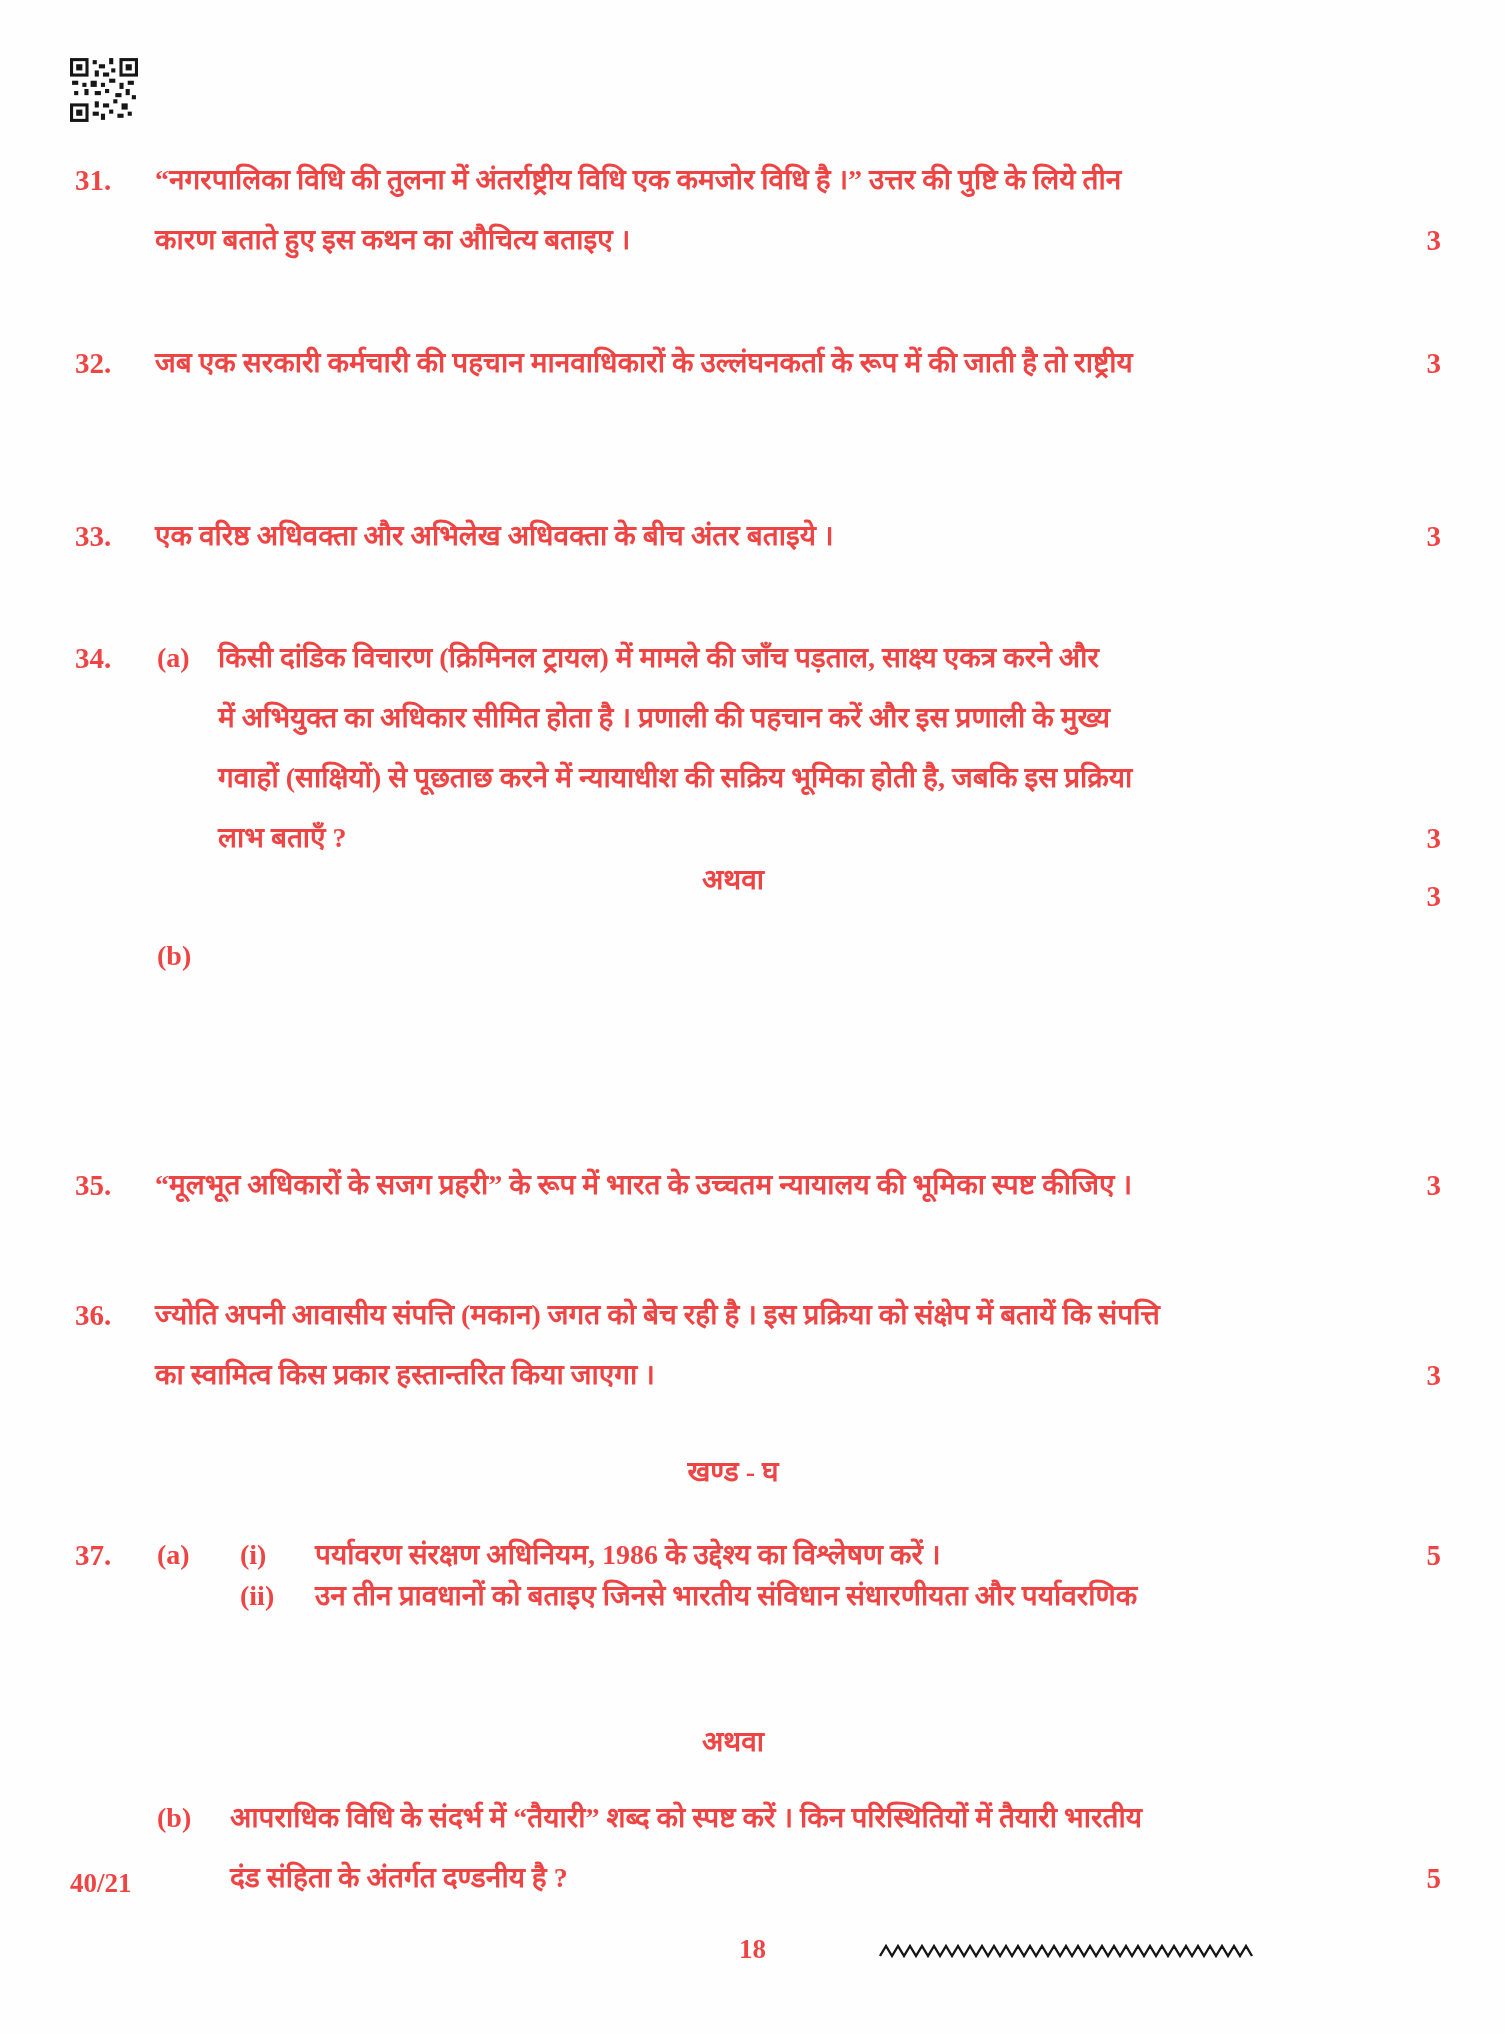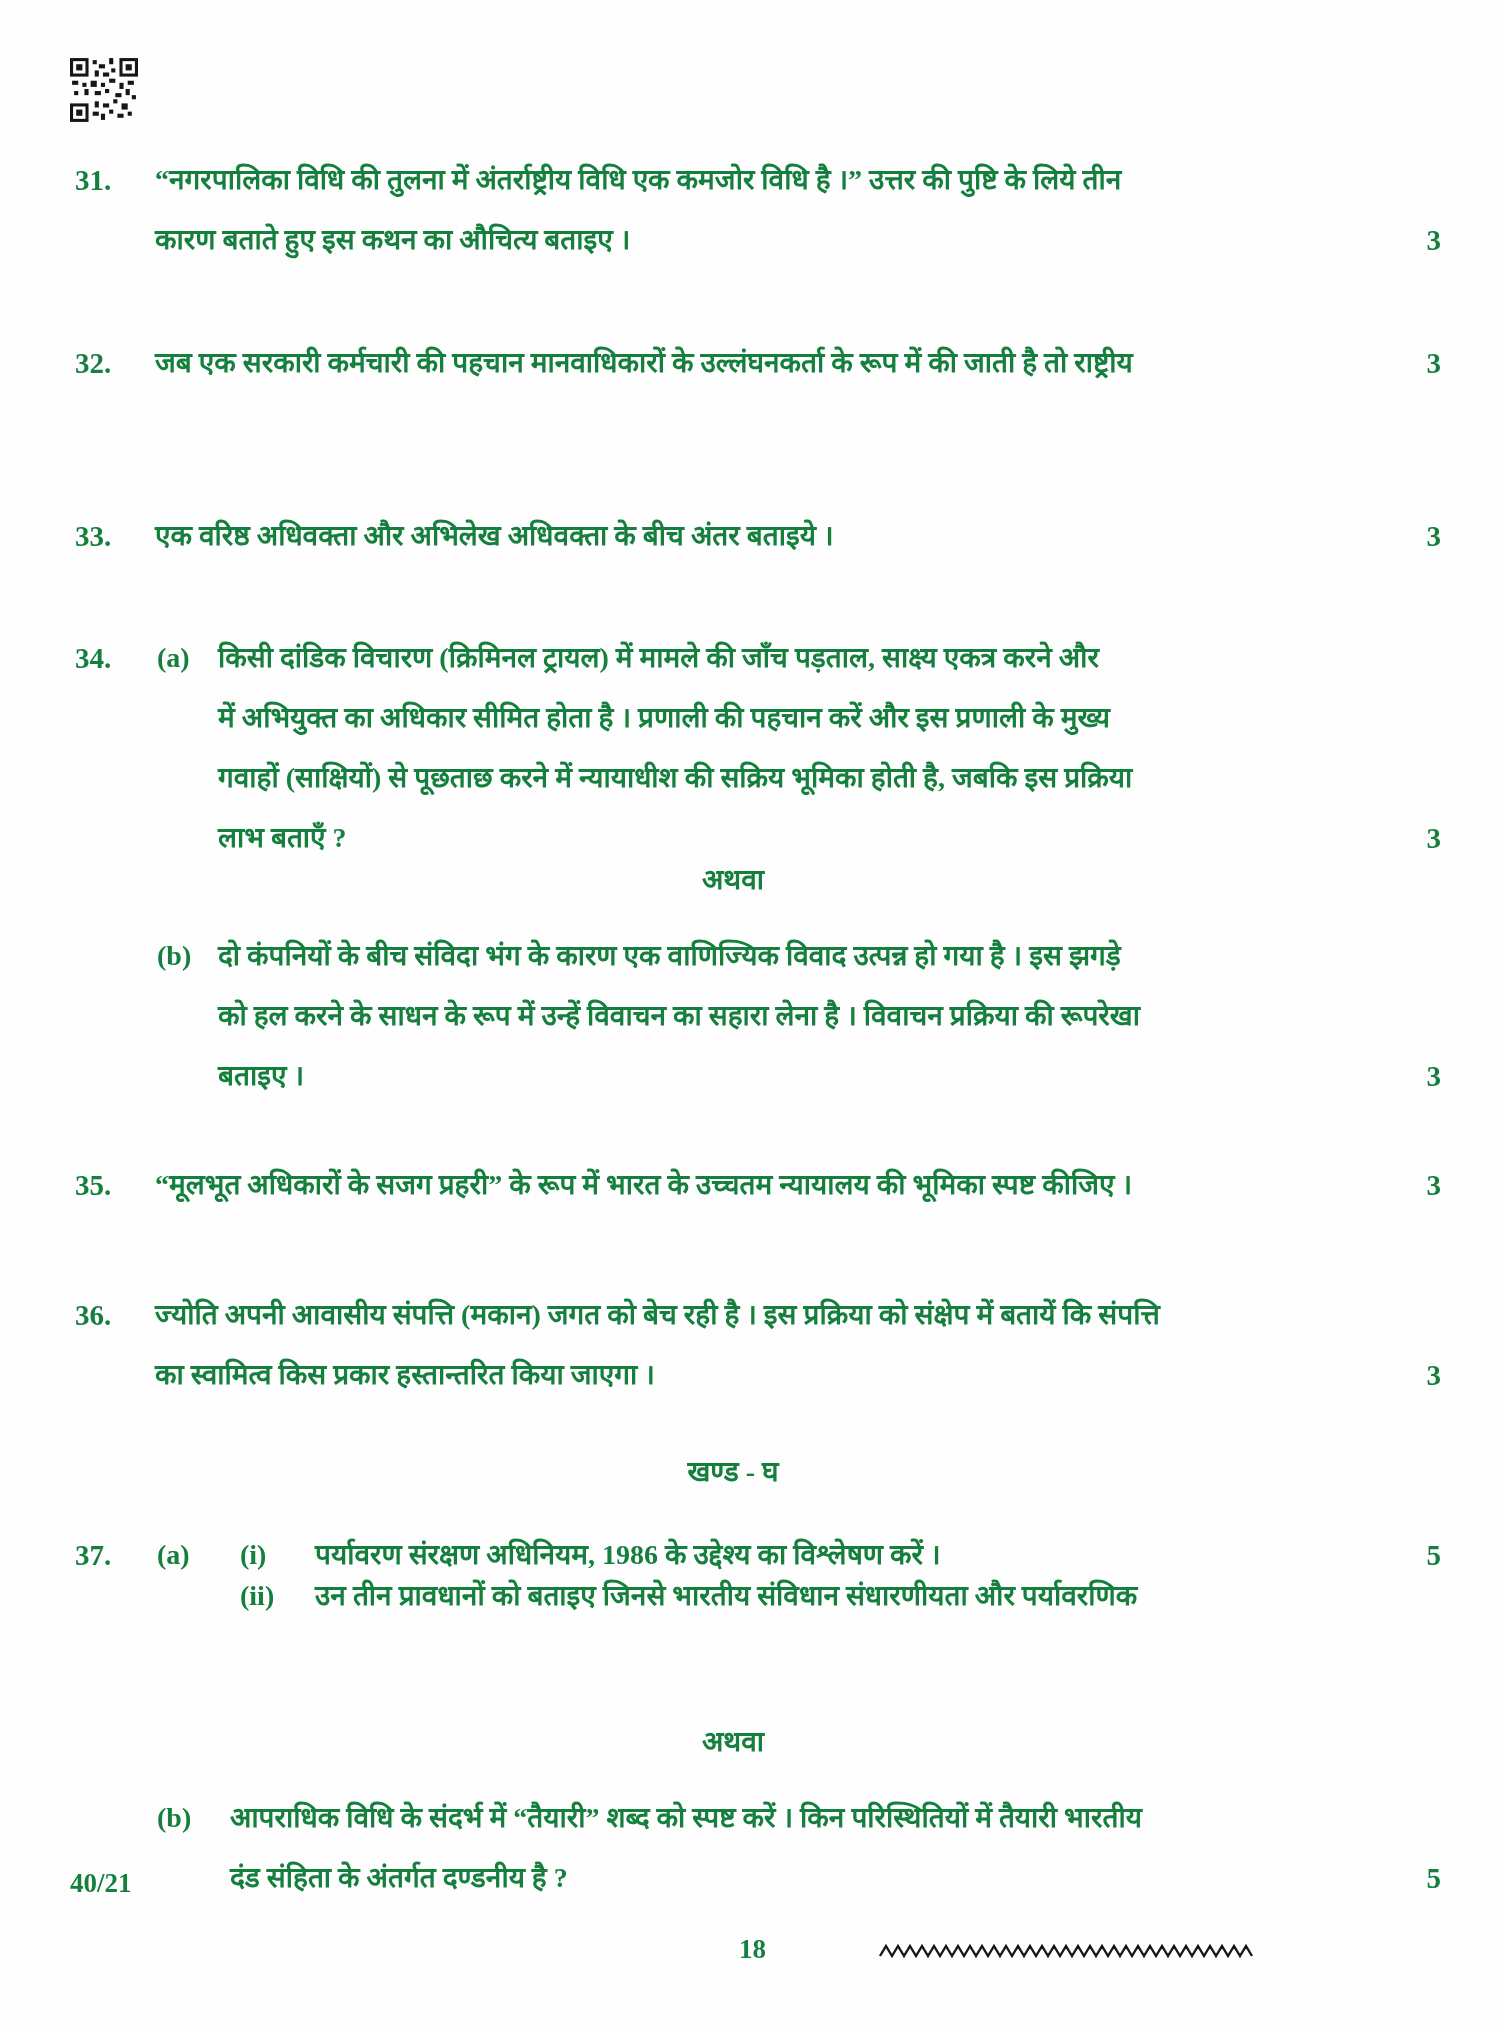--- a/index.html
+++ b/index.html
@@ -1,21 +1,21 @@
 <!DOCTYPE html>
 <html><head>
 <meta charset="utf-8">
 <style>
   html,body{margin:0;padding:0;background:#e9e9e9;}
   .page{
     position:relative;
     width:1505px;height:2034px;
     background:#fefefe;
     font-family:"Liberation Serif","DejaVu Serif",serif;
-    color:#15803d;
+    color:#ef4444;
     font-weight:bold;
     overflow:hidden;
     margin:0 auto;
   }
   .q{position:absolute;left:0;right:0;font-size:28px;line-height:60px;}
   .qnum{position:absolute;left:75px;top:0;font-size:29px;}
   .qtext{margin-left:155px;margin-right:60px;}
   .qtext .line{white-space:nowrap;}
   .part-label{position:absolute;left:157px;top:0;}
   .part-text{margin-left:218px;}
@@ -116,25 +116,20 @@
       <div class="line">गवाहों (साक्षियों) से पूछताछ करने में न्यायाधीश की सक्रिय भूमिका होती है, जबकि इस प्रक्रिया</div>
       <div class="line">लाभ बताएँ ?</div>
     </div>
     <div class="marks">3</div>
   </div>
 
   <div class="centered" style="top:860px">अथवा</div>
 
   <div class="q" style="top:926px">
     <div class="part-label">(b)</div>
-    <div class="part-text">
-      <div class="line">दो कंपनियों के बीच संविदा भंग के कारण एक वाणिज्यिक विवाद उत्पन्न हो गया है । इस झगड़े</div>
-      <div class="line">को हल करने के साधन के रूप में उन्हें विवाचन का सहारा लेना है । विवाचन प्रक्रिया की रूपरेखा</div>
-      <div class="line">बताइए ।</div>
-    </div>
     <div class="marks">3</div>
   </div>
 
   <div class="q" style="top:1155px">
     <div class="qnum">35.</div>
     <div class="qtext">
       <div class="line">“मूलभूत अधिकारों के सजग प्रहरी” के रूप में भारत के उच्चतम न्यायालय की भूमिका स्पष्ट कीजिए ।</div>
     </div>
     <div class="marks">3</div>
   </div>

